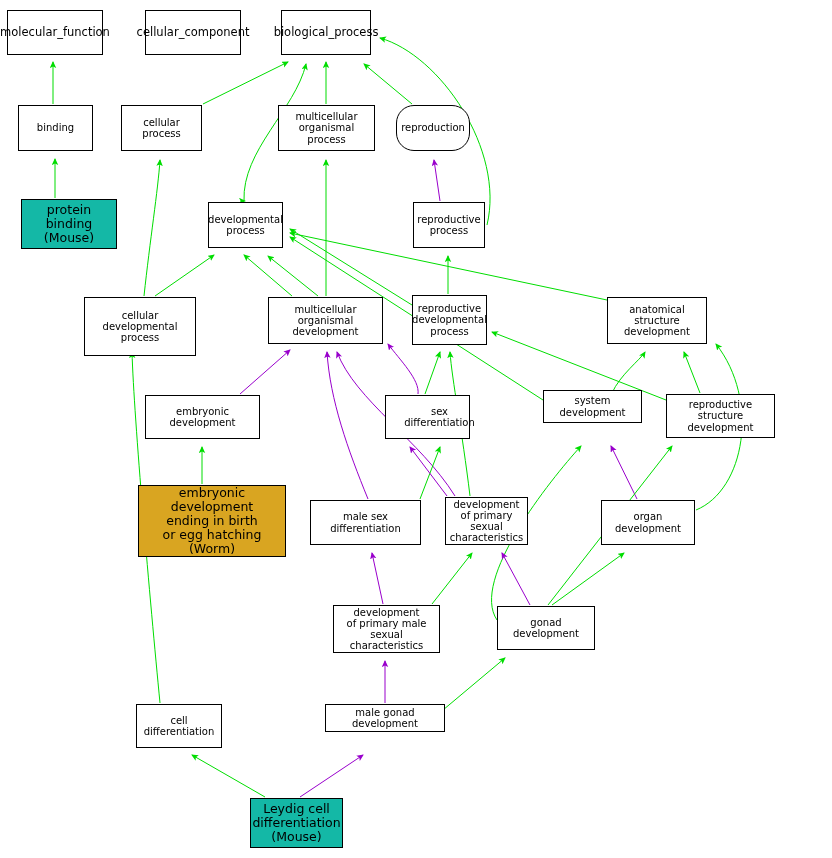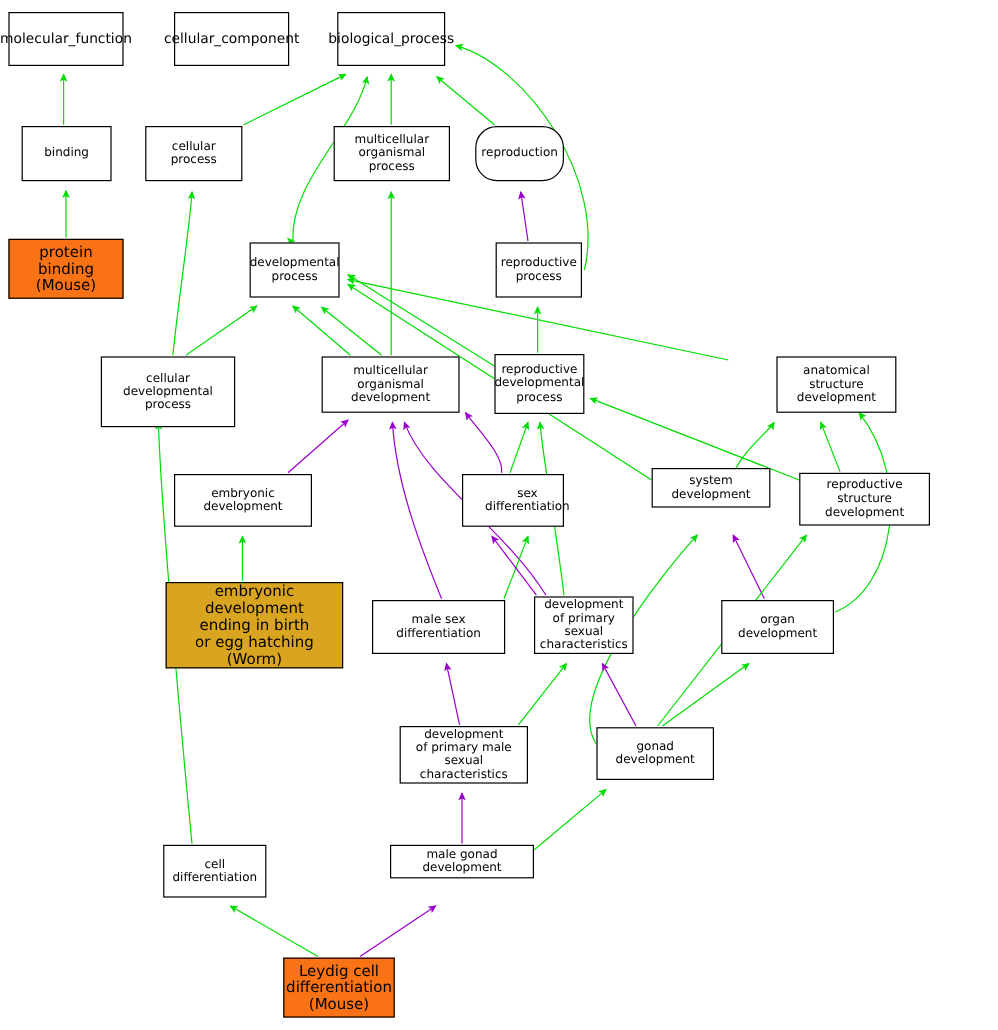--- a/index.html
+++ b/index.html
@@ -6,21 +6,21 @@
   #canvas{position:relative;width:832px;height:858px;background:#ffffff;
           font-family:"DejaVu Sans","Liberation Sans",sans-serif;overflow:hidden;}
   #edges{position:absolute;left:0;top:0;width:832px;height:858px;}
   .node{position:absolute;box-sizing:border-box;border:1px solid #000000;
         background:#ffffff;display:flex;align-items:center;justify-content:center;
         text-align:center;line-height:1.12;color:#000000;}
   .node .lbl{display:block;padding:0 3px;white-space:pre-line;}
   .node.sz-root{font-size:11.5px;}
   .node.sz-n{font-size:10px;}
   .node.sz-hl{font-size:12.5px;}
-  .node.hl-blue{background:#f97316;}
+  .node.hl-blue{background:#14b8a6;margin-left:14px;}
   .node.hl-orange{background:#D9A521;}
 </style>
 </head>
 <body>
 
 <div id="canvas">
   <svg id="edges" viewBox="0 0 832 858" xmlns="http://www.w3.org/2000/svg">
       <defs>
         <marker id="ar-isa" markerWidth="7" markerHeight="7" refX="6" refY="3.2" orient="auto" markerUnits="strokeWidth">
           <path d="M0,0 L7,3.2 L0,6.4 L1.6,3.2 Z" fill="#00DD00"></path>
@@ -113,21 +113,21 @@
     </div>
     <div class="node sz-n" style="left: 268px; top: 297px; width: 115px; height: 47px;">
       <span class="lbl">multicellular
 organismal development</span>
     </div>
     <div class="node sz-n" style="left: 412px; top: 295px; width: 75px; height: 50px;">
       <span class="lbl">reproductive
 developmental
 process</span>
     </div>
-    <div class="node sz-n" style="left: 607px; top: 297px; width: 100px; height: 47px; margin-left: 40px;">
+    <div class="node sz-n" style="left: 607px; top: 297px; width: 100px; height: 47px;">
       <span class="lbl">anatomical structure
 development</span>
     </div>
     <div class="node sz-n" style="left: 145px; top: 395px; width: 115px; height: 44px;">
       <span class="lbl">embryonic development</span>
     </div>
     <div class="node sz-n" style="left: 385px; top: 395px; width: 85px; height: 44px; padding-left: 24px;">
       <span class="lbl">sex differentiation</span>
     </div>
     <div class="node sz-n" style="left: 543px; top: 390px; width: 99px; height: 33px;">

